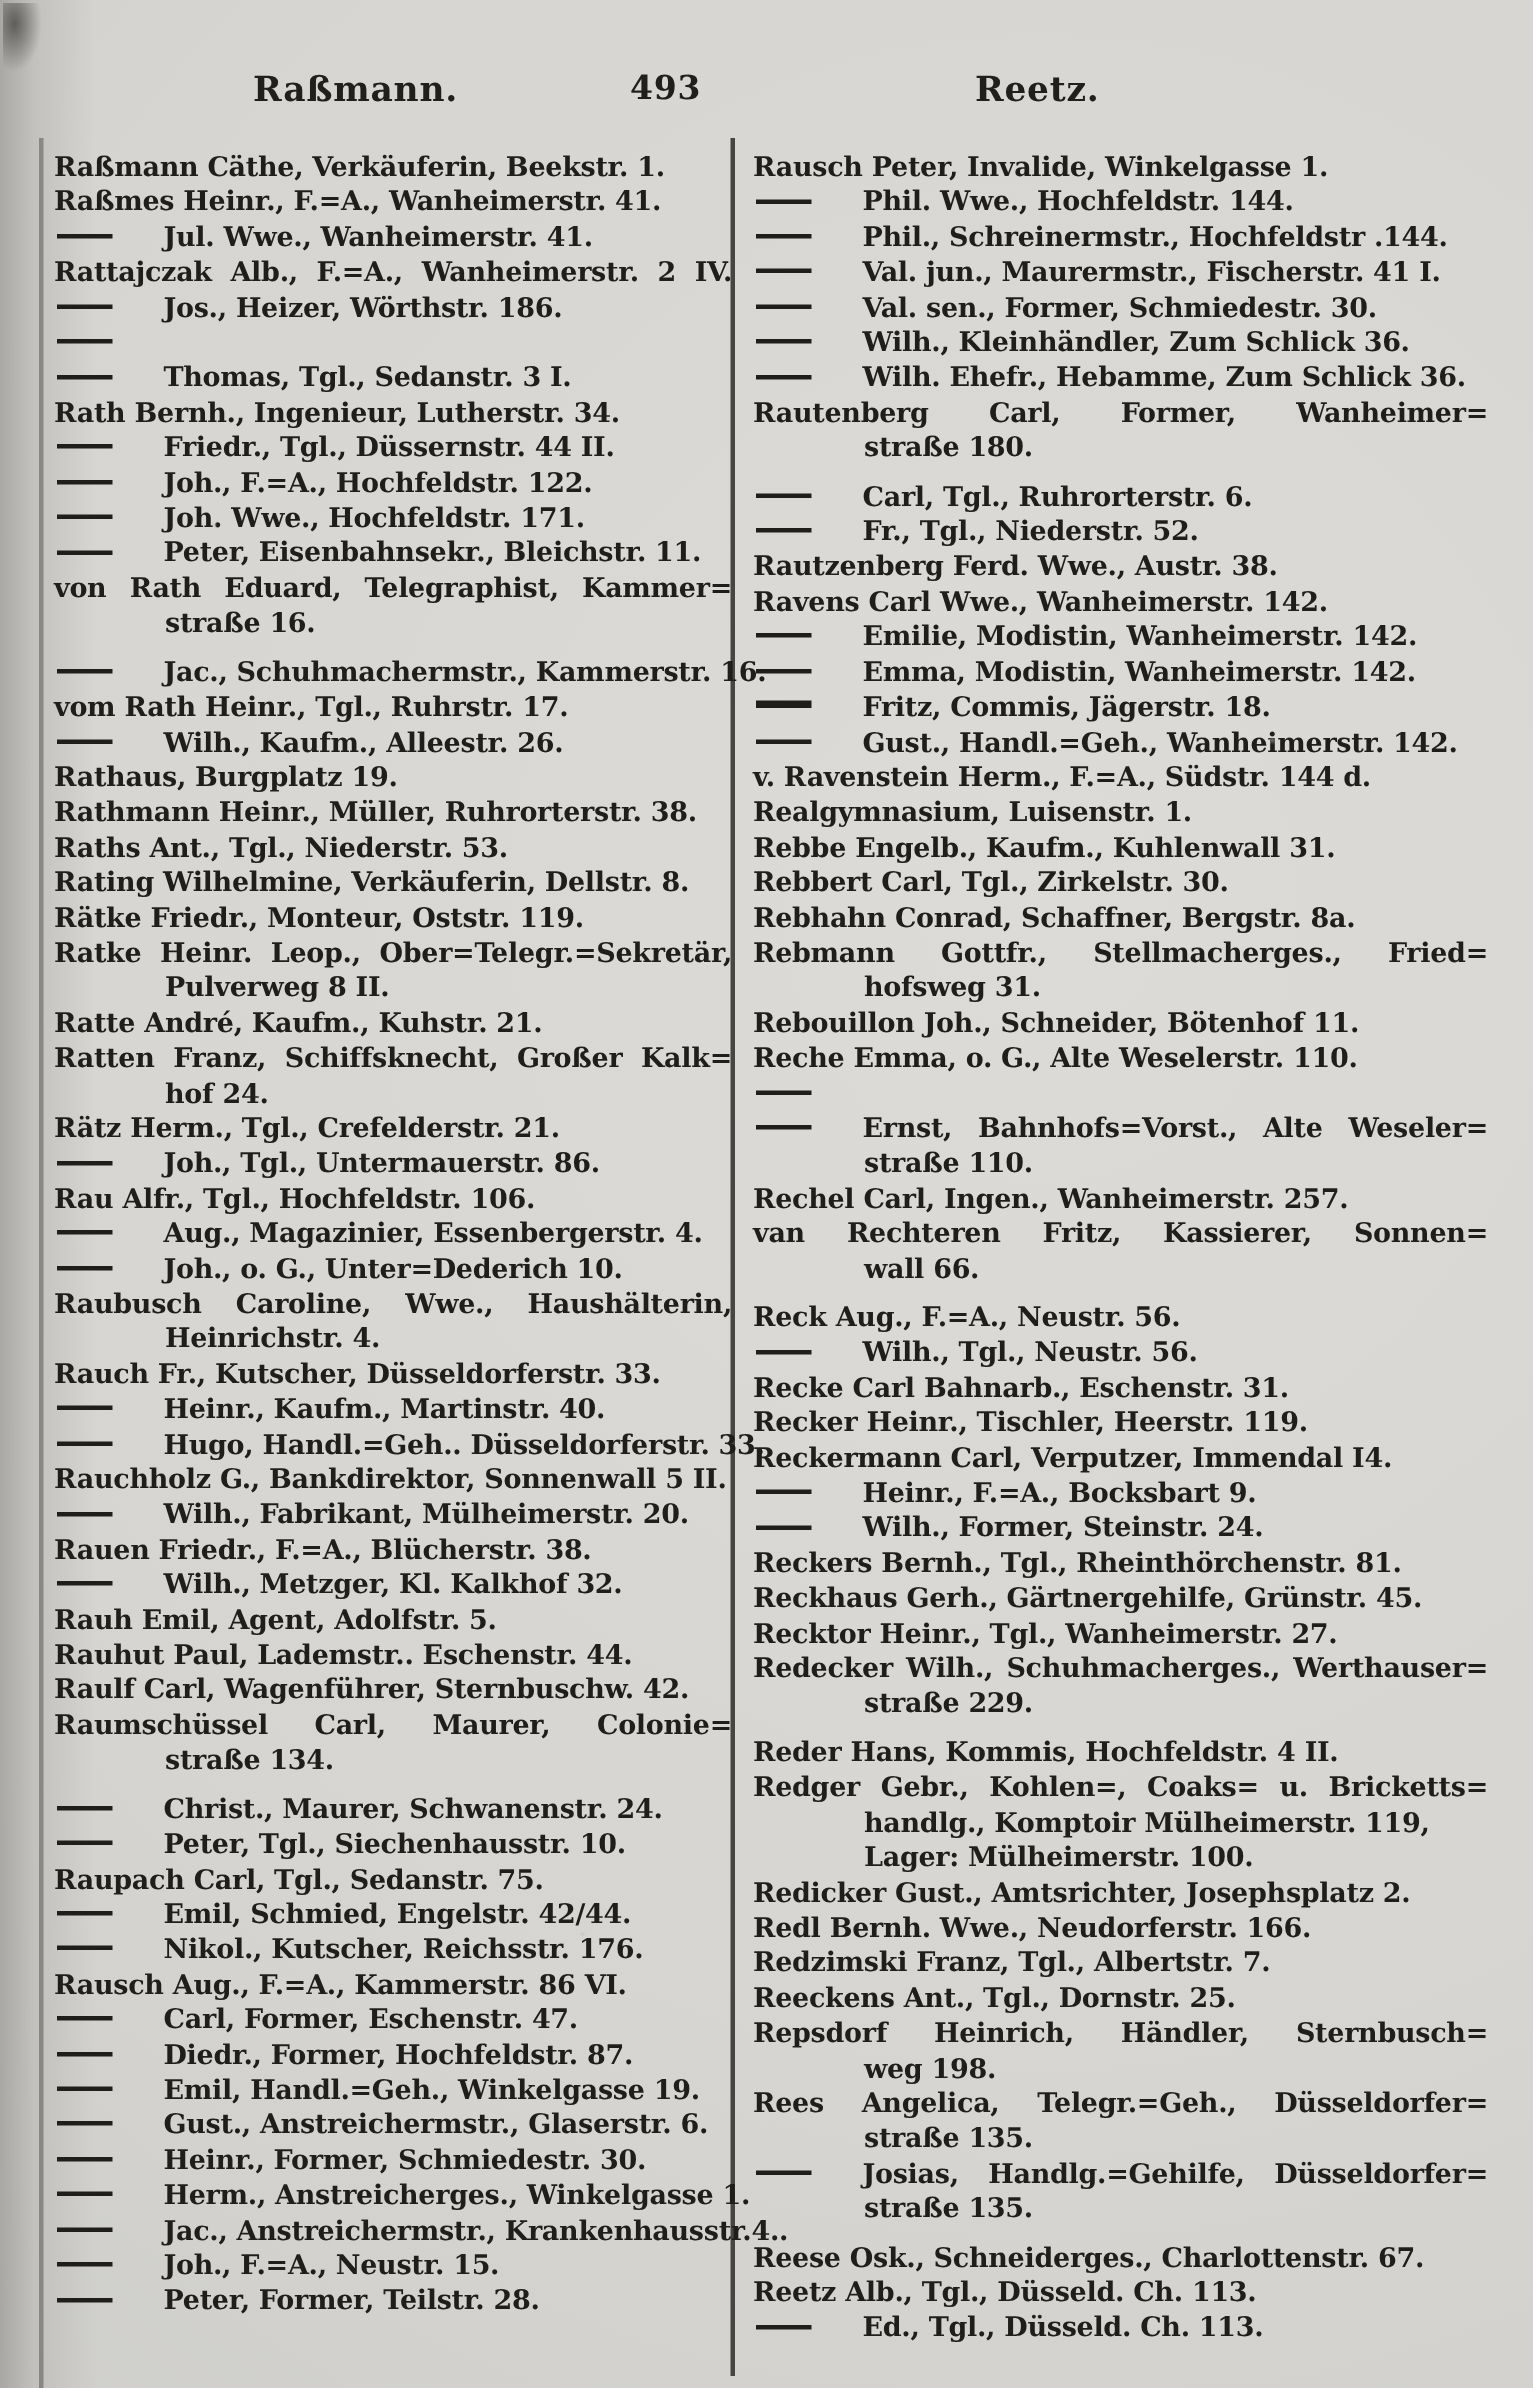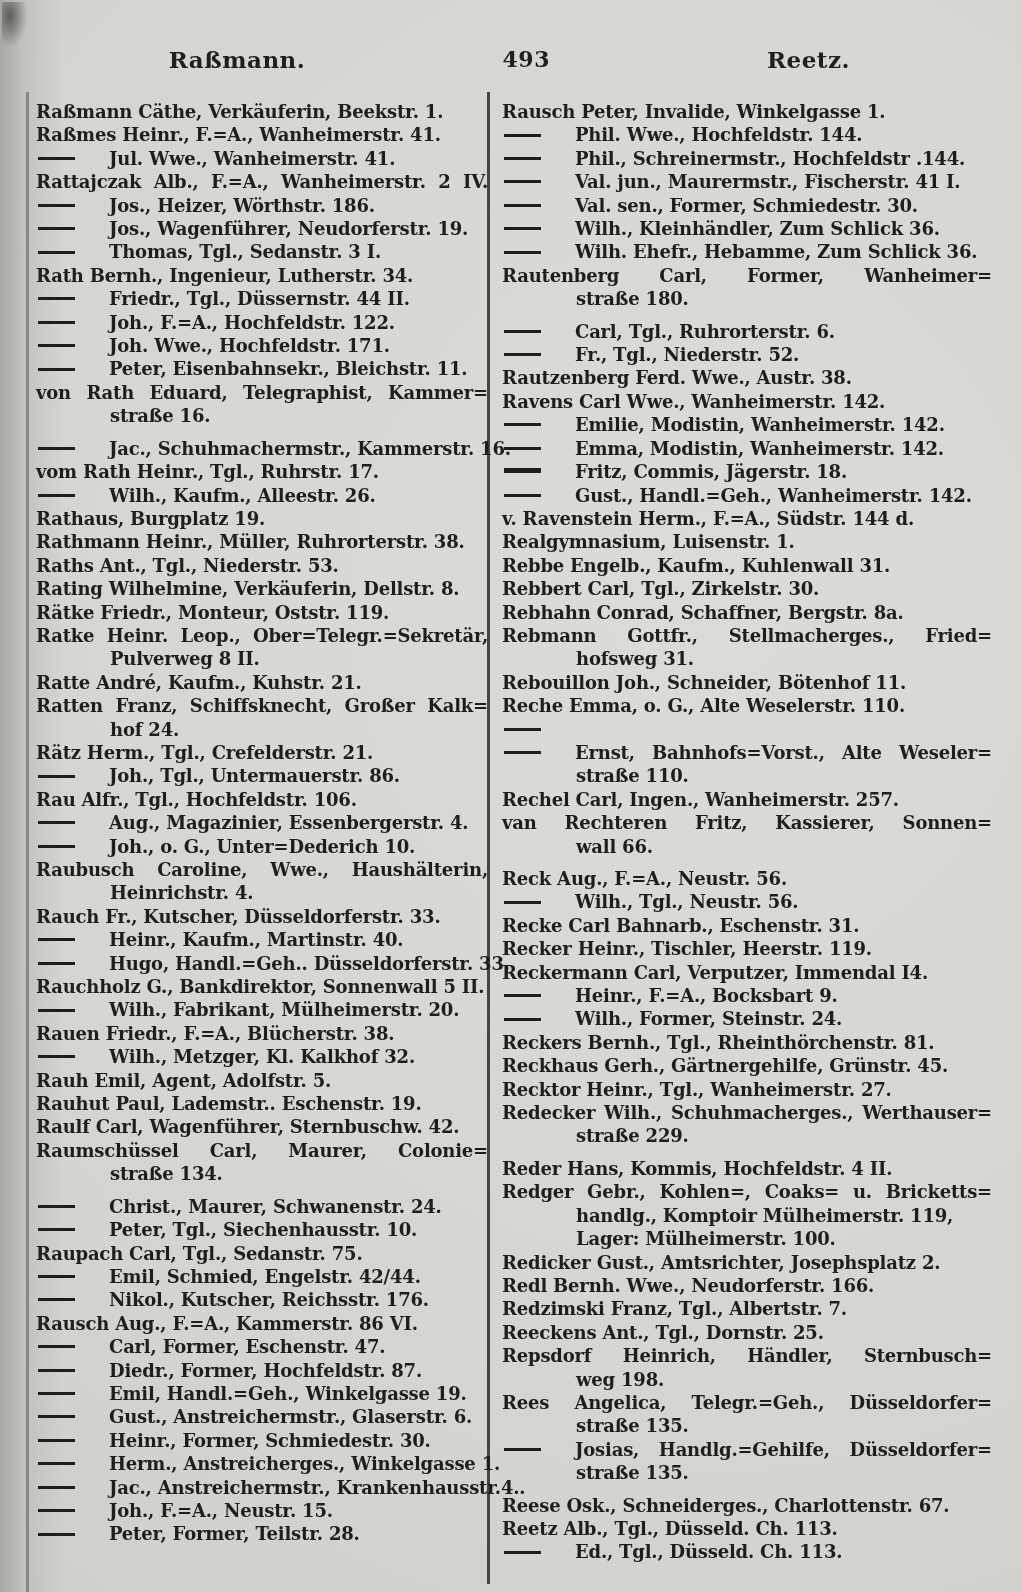--- a/index.html
+++ b/index.html
@@ -24,22 +24,22 @@
     background:#504e4a;opacity:.5;filter:blur(.5px);
   }
   .corner-blotch{
     position:absolute;left:2px;top:2px;width:26px;height:46px;
     background:radial-gradient(ellipse at 30% 30%, #4a4846 0%, rgba(74,72,70,0) 70%);
     opacity:.8;
   }
   .header{position:absolute;top:46px;left:0;width:1022px;height:34px;
     color:#211f1c;font-weight:700;font-size:23px;letter-spacing:.5px;}
   .header .ltitle{position:absolute;left:11px;width:452px;text-align:center;}
-  .header .pnum{position:absolute;left:420px;width:130px;text-align:right;font-size:22px;font-family:"DejaVu Serif",serif;}
-  .header .rtitle{position:absolute;left:650px;width:200px;text-align:right;}
+  .header .pnum{position:absolute;left:420px;width:130px;text-align:left;font-size:22px;font-family:"DejaVu Serif",serif;}
+  .header .rtitle{position:absolute;left:650px;width:200px;text-align:left;}
   .divider{
     position:absolute;left:487px;top:92px;bottom:8px;width:3px;
     background:#34322e;opacity:.88;filter:blur(.3px);
   }
   .col{
     position:absolute;top:100px;color:#201e1b;
     font-size:18px;font-weight:700;letter-spacing:-.2px;line-height:23.4px;
   }
   .col-left{left:36px;width:452px;}
   .col-right{left:502px;width:490px;}
@@ -77,21 +77,21 @@
   </div>
 
   <div class="divider"></div>
 
   <div class="col col-left">
       <div class="line"><span>Raßmann Cäthe, Verkäuferin, Beekstr. 1.</span></div>
       <div class="line"><span>Raßmes Heinr., F.=A., Wanheimerstr. 41.</span></div>
       <div class="line"><span class="dash"></span><span>Jul. Wwe., Wanheimerstr. 41.</span></div>
       <div class="line just"><span>Rattajczak Alb., F.=A., Wanheimerstr. 2 IV.</span></div>
       <div class="line"><span class="dash"></span><span>Jos., Heizer, Wörthstr. 186.</span></div>
-      <div class="line"><span class="dash"></span><span>Jos., Wagenführer, Neudorferstr. 19.</span></div>
+      <div class="line"><span class="dash"></span></div>
       <div class="line"><span class="dash"></span><span>Thomas, Tgl., Sedanstr. 3 I.</span></div>
       <div class="line"><span>Rath Bernh., Ingenieur, Lutherstr. 34.</span></div>
       <div class="line"><span class="dash"></span><span>Friedr., Tgl., Düssernstr. 44 II.</span></div>
       <div class="line"><span class="dash"></span><span>Joh., F.=A., Hochfeldstr. 122.</span></div>
       <div class="line"><span class="dash"></span><span>Joh. Wwe., Hochfeldstr. 171.</span></div>
       <div class="line"><span class="dash"></span><span>Peter, Eisenbahnsekr., Bleichstr. 11.</span></div>
       <div class="line just"><span>von Rath Eduard, Telegraphist, Kammer=</span></div>
       <div class="line cont"><span>straße 16.</span></div>
       <div class="line gap"><span class="dash"></span><span>Jac., Schuhmachermstr., Kammerstr. 16.</span></div>
       <div class="line"><span>vom Rath Heinr., Tgl., Ruhrstr. 17.</span></div>
@@ -114,21 +114,21 @@
       <div class="line just"><span>Raubusch Caroline, Wwe., Haushälterin,</span></div>
       <div class="line cont"><span>Heinrichstr. 4.</span></div>
       <div class="line"><span>Rauch Fr., Kutscher, Düsseldorferstr. 33.</span></div>
       <div class="line"><span class="dash"></span><span>Heinr., Kaufm., Martinstr. 40.</span></div>
       <div class="line"><span class="dash"></span><span>Hugo, Handl.=Geh.. Düsseldorferstr. 33.</span></div>
       <div class="line"><span>Rauchholz G., Bankdirektor, Sonnenwall 5 II.</span></div>
       <div class="line"><span class="dash"></span><span>Wilh., Fabrikant, Mülheimerstr. 20.</span></div>
       <div class="line"><span>Rauen Friedr., F.=A., Blücherstr. 38.</span></div>
       <div class="line"><span class="dash"></span><span>Wilh., Metzger, Kl. Kalkhof 32.</span></div>
       <div class="line"><span>Rauh Emil, Agent, Adolfstr. 5.</span></div>
-      <div class="line"><span>Rauhut Paul, Lademstr.. Eschenstr. 19.</span></div>
+      <div class="line"><span>Rauhut Paul, Lademstr.. Eschenstr. 44.</span></div>
       <div class="line"><span>Raulf Carl, Wagenführer, Sternbuschw. 42.</span></div>
       <div class="line just"><span>Raumschüssel Carl, Maurer, Colonie=</span></div>
       <div class="line cont"><span>straße 134.</span></div>
       <div class="line gap"><span class="dash"></span><span>Christ., Maurer, Schwanenstr. 24.</span></div>
       <div class="line"><span class="dash"></span><span>Peter, Tgl., Siechenhausstr. 10.</span></div>
       <div class="line"><span>Raupach Carl, Tgl., Sedanstr. 75.</span></div>
       <div class="line"><span class="dash"></span><span>Emil, Schmied, Engelstr. 42/44.</span></div>
       <div class="line"><span class="dash"></span><span>Nikol., Kutscher, Reichsstr. 176.</span></div>
       <div class="line"><span>Rausch Aug., F.=A., Kammerstr. 86 VI.</span></div>
       <div class="line"><span class="dash"></span><span>Carl, Former, Eschenstr. 47.</span></div>

